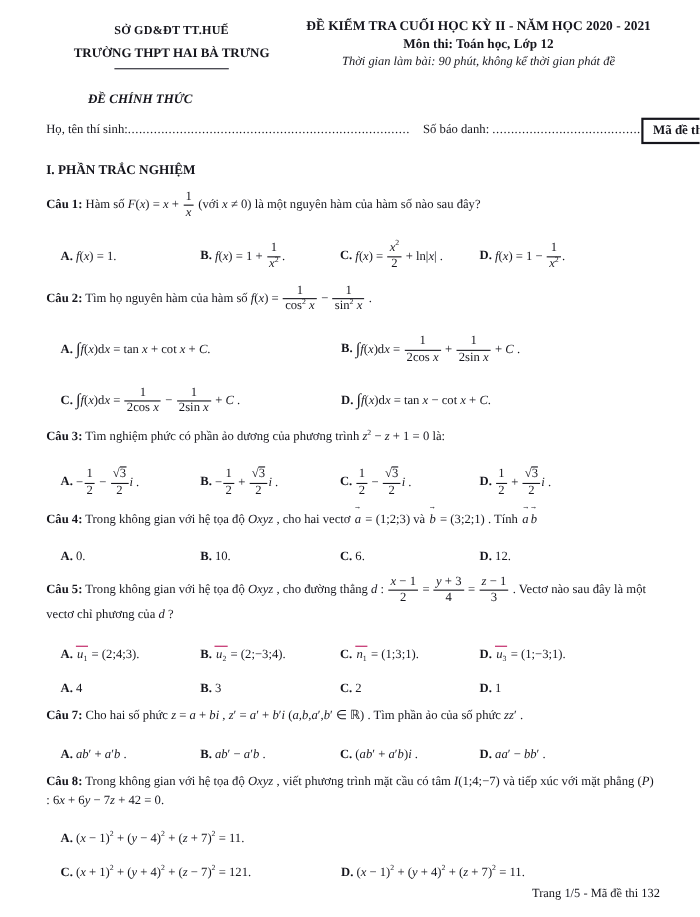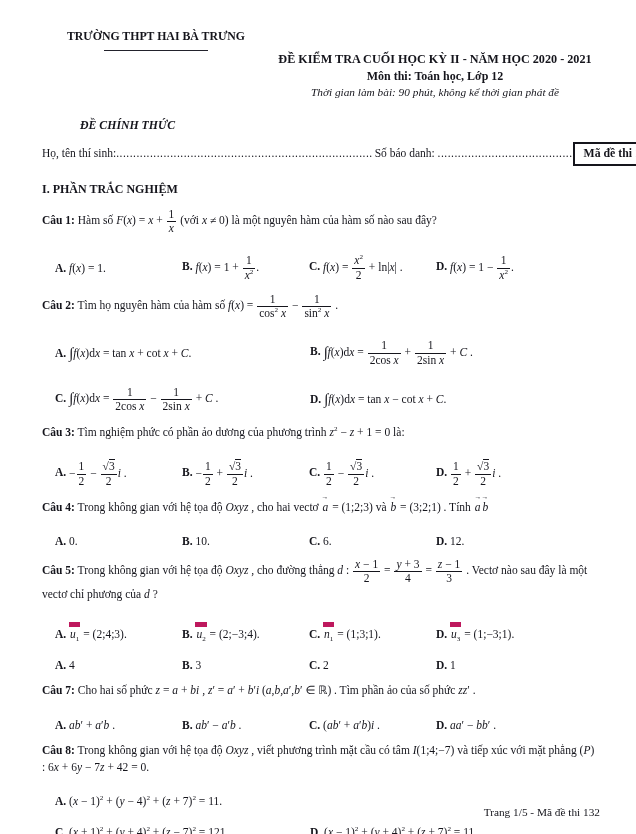--- a/index.html
+++ b/index.html
@@ -9,28 +9,28 @@
     overflow:hidden;
   }
   .page{box-sizing:border-box;height:100%;padding:16px 36px 0 42px;position:relative;}
 
   
   .hdr{display:flex;}
   .hdr-left{width:228px;text-align:center;padding-top:6px;}
   .dept{font-weight:bold;font-size:11px;letter-spacing:.2px;}
   .school{font-weight:bold;font-size:11.8px;margin-top:7px;}
   .rule{width:104px;border-top:1.6px solid #22222c;margin:6px auto 0;}
-  .hdr-right{flex:1;text-align:center;margin-top:36px;}
+  .hdr-right{flex:1;text-align:center;}
   .exam-title{font-weight:bold;font-size:12.2px;}
   .subject{font-weight:bold;font-size:12px;margin-top:2px;}
   .duration{font-style:italic;font-size:11.3px;margin-top:2px;}
   .official{font-weight:bold;font-style:italic;margin:20px 0 0 38px;font-size:11.8px;}
   .info-line{display:flex;align-items:flex-start;margin-top:14px;}
   .fill{white-space:nowrap;}
-  .sbd{margin-left:2px;}
+  .sbd{margin-left:12px;}
   .dots{letter-spacing:.5px;}
   .spacer{flex:1;}
   .code-box{border:2px solid #15151c;font-weight:bold;padding:2px 9px 3px;font-size:11.8px;margin-top:-5px;white-space:nowrap;}
 
   .section-title{font-weight:bold;margin-top:16px;font-size:12px;}
 
   
   .q{margin-top:11px;}
   .q-stem{line-height:1.5;}
   .q-label{font-weight:bold;}
@@ -43,32 +43,33 @@
 
   
   .fr{display:inline-block;vertical-align:middle;text-align:center;line-height:1.15;padding:0 1px;}
   .fr .nu{display:block;border-bottom:1px solid #15151c;padding:0 2px;}
   .fr .de{display:block;padding:0 2px;}
   sup{font-size:.62em;vertical-align:super;line-height:0;}
   sub{font-size:.62em;vertical-align:sub;line-height:0;}
   .int{font-size:15px;vertical-align:-1px;}
   .vec{position:relative;display:inline-block;padding:0 1px;}
   .vec::before{content:'→';position:absolute;top:-.68em;left:50%;transform:translateX(-50%) scale(.6);line-height:1;}
-  .ovl{display:inline-block;border-top:5px solid #be185d;padding:1px 1px 0;line-height:1.1;}
+  .ovl{display:inline-block;border-top:1px solid #be185d;padding:1px 1px 0;line-height:1.1;}
   .rad{border-top:1px solid #15151c;}
 
   .footer{position:absolute;bottom:16px;right:36px;font-size:11.3px;}
 </style>
 </head>
 <body>
 
 <div class="page">
 
   <div class="hdr">
     <div class="hdr-left">
+      <div class="dept">SỞ GD&amp;ĐT TT.HUẾ</div>
       <div class="school">TRƯỜNG THPT HAI BÀ TRƯNG</div>
       <div class="rule"></div>
     </div>
     <div class="hdr-right">
       <div class="exam-title">ĐỀ KIỂM TRA CUỐI HỌC KỲ II - NĂM HỌC 2020 - 2021</div>
       <div class="subject">Môn thi: Toán học, Lớp 12</div>
       <div class="duration">Thời gian làm bài: 90 phút, không kể thời gian phát đề</div>
     </div>
   </div>
 

